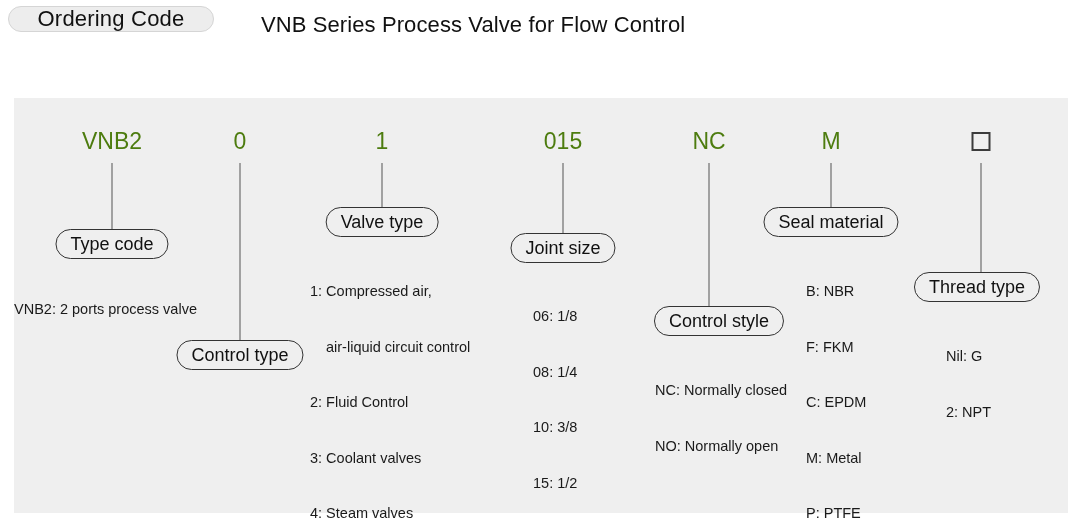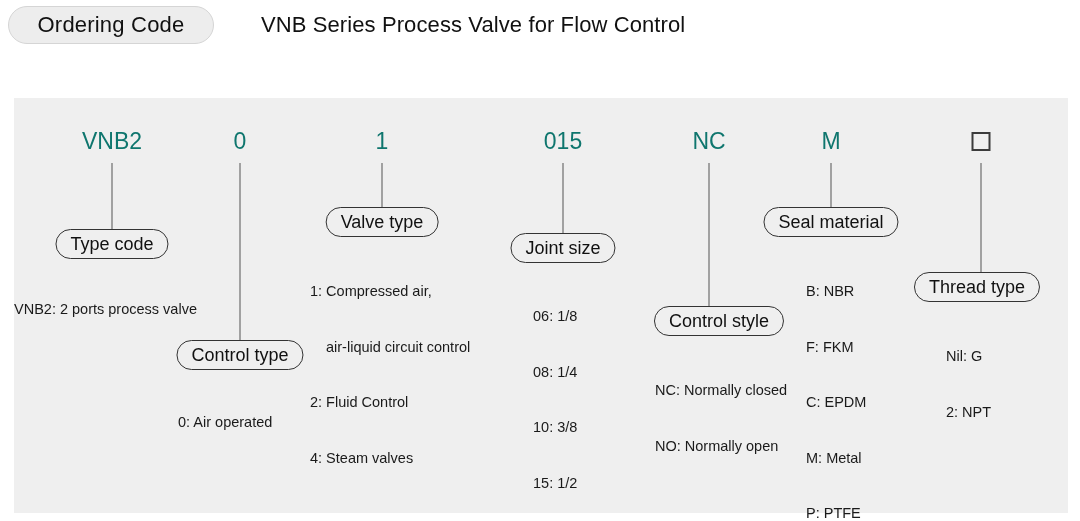--- a/index.html
+++ b/index.html
@@ -18,21 +18,21 @@
 
   
   #header {
     position: absolute;
     left: 0; top: 0;
     width: 1080px; height: 98px;
   }
   #ordering-pill {
     position: absolute;
     left: 8px; top: 6px;
-    width: 206px; height: 38px;
+    width: 206px; height: 26px;
     border: 1px solid #d5d5d5;
     border-radius: 19px;
     background: #ededed;
     box-sizing: border-box;
     display: flex;
     align-items: center;
     justify-content: center;
     font-size: 22px;
     letter-spacing: .2px;
     color: #111;
@@ -52,21 +52,21 @@
     left: 14px; top: 98px;
     width: 1054px; height: 415px;
     background: #efefef;
   }
 
   
   .code-token {
     position: absolute;
     top: 128px;
     font-size: 23px;
-    color: #0f766e;
+    color: #4d7c0f;
     text-align: center;
     white-space: nowrap;
     transform: translateX(-50%);
   }
   .code-token.boxglyph {
     top: 130px;
   }
   .box-outline {
     display: inline-block;
     width: 19px;
@@ -162,27 +162,27 @@
 </div>
 <div class="pill" style="left:977px; top:272px">
   <span>Thread type</span>
 </div>
 
 <div class="desc" style="left:14px; top:263px">
   <span class="desc-line">VNB2: 2 ports process valve</span>
 </div>
 
 <div class="desc" style="left:178px; top:376px">
-  <span class="desc-line">0: Air operated</span>
 </div>
 
 <div class="desc" style="left:310px; top:245px">
   <span class="desc-line">1: Compressed air,</span>
   <span class="desc-line indent">air-liquid circuit control</span>
   <span class="desc-line">2: Fluid Control</span>
+  <span class="desc-line">3: Coolant valves</span>
   <span class="desc-line">4: Steam valves</span>
 </div>
 
 <div class="desc" style="left:533px; top:270px">
   <span class="desc-line">06: 1/8</span>
   <span class="desc-line">08: 1/4</span>
   <span class="desc-line">10: 3/8</span>
   <span class="desc-line">15: 1/2</span>
   
   

